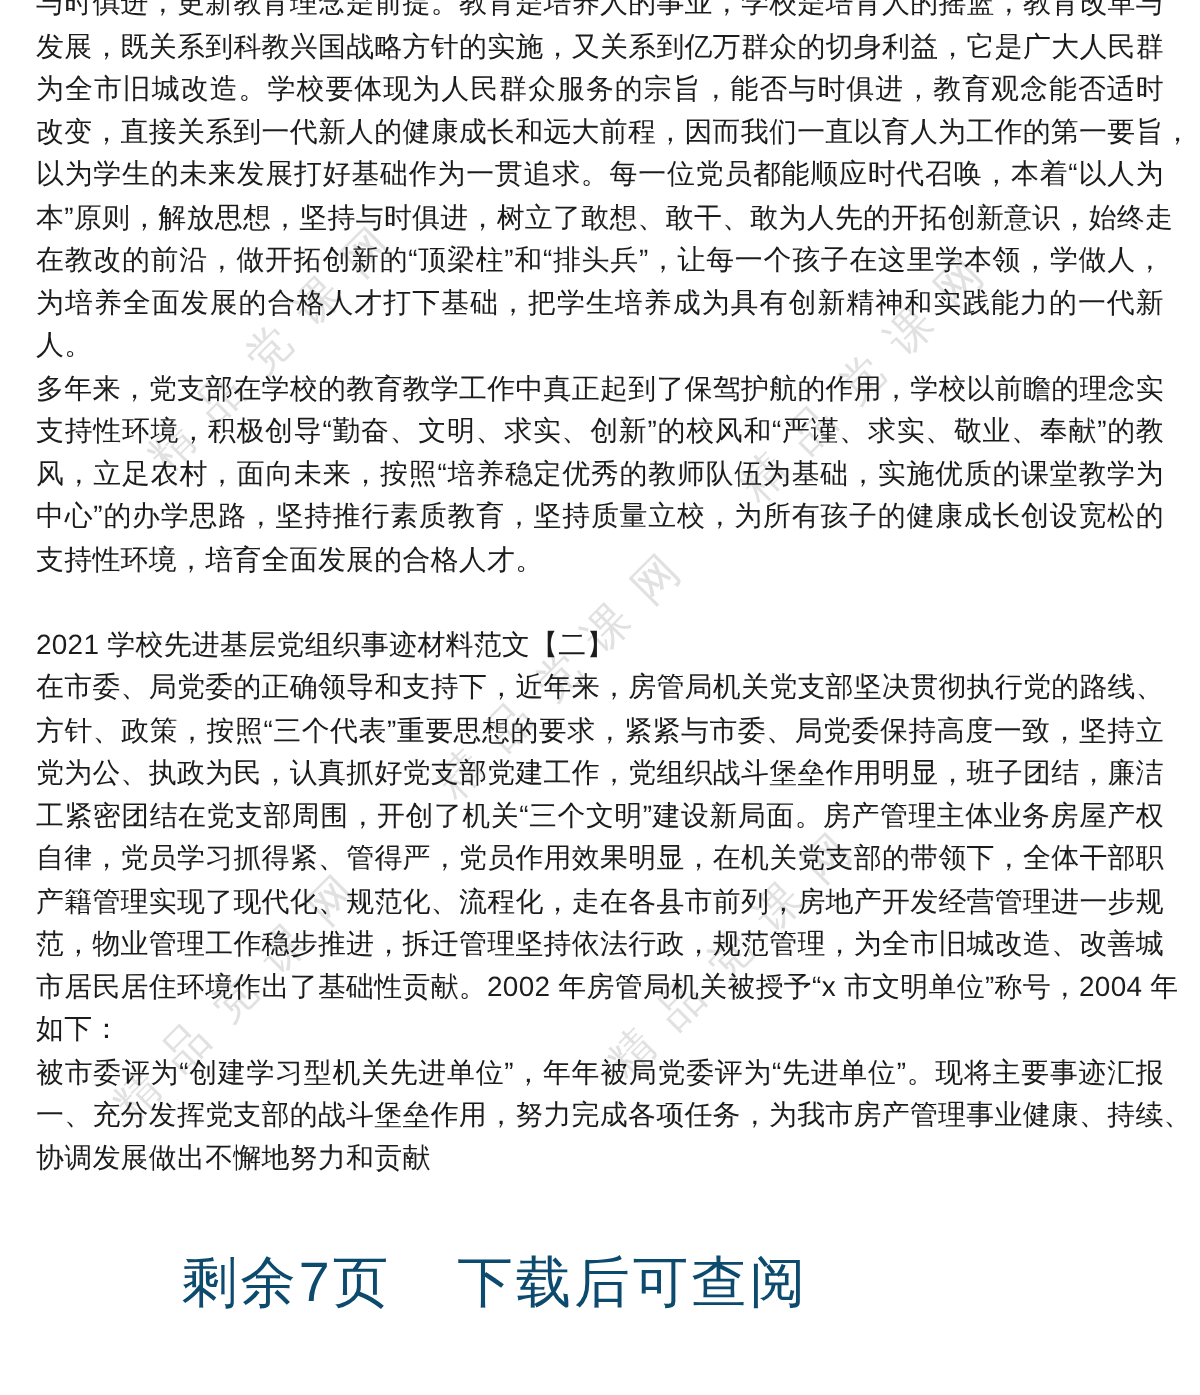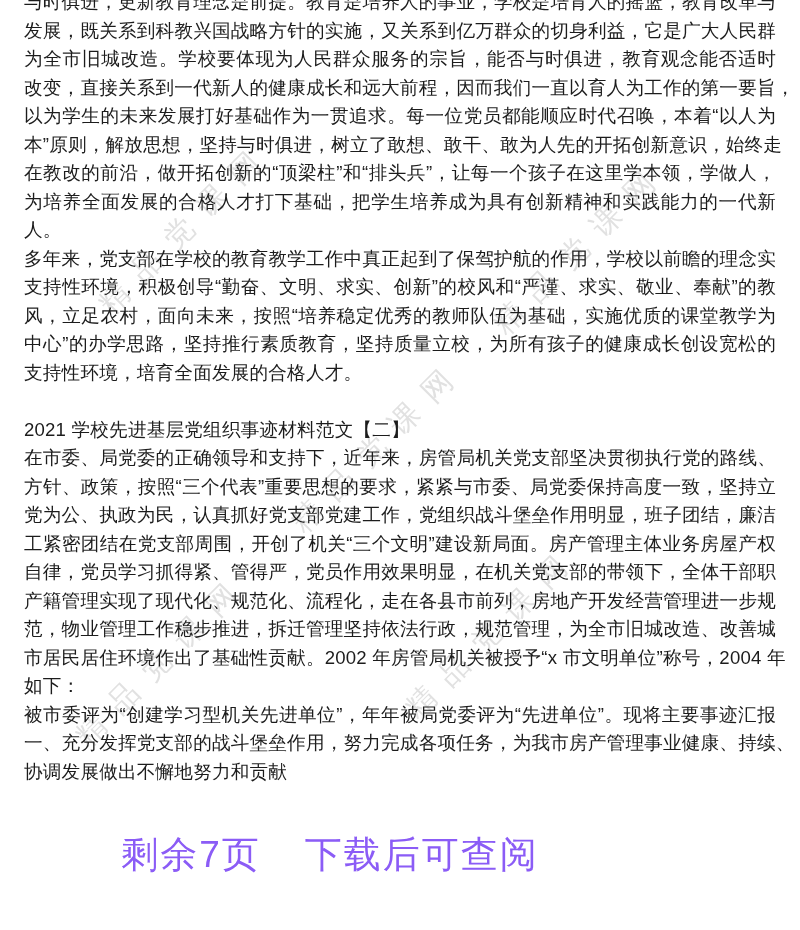--- a/index.html
+++ b/index.html
@@ -63,21 +63,21 @@
   }
   
   .footer {
     position: absolute;
     left: 0;
     top: 830px;
     width: 660px;
     text-align: center;
     font-size: 37px;
     font-weight: 500;
-    color: #8b5cf6;
+    color: #0c4a6e;
     letter-spacing: 2px;
   }
   .footer .hint {
     margin-left: 44px;
   }
 </style>
 </head>
 <body>
 
 <div class="page">

